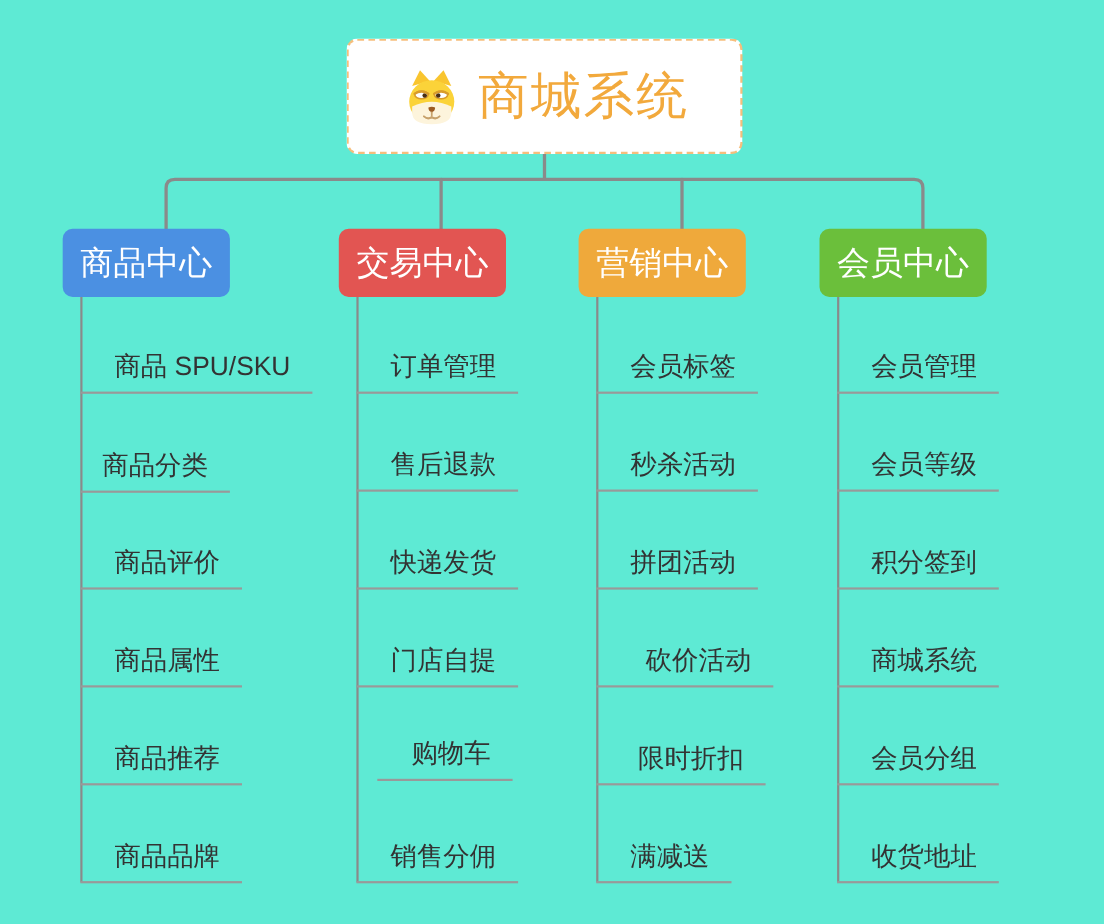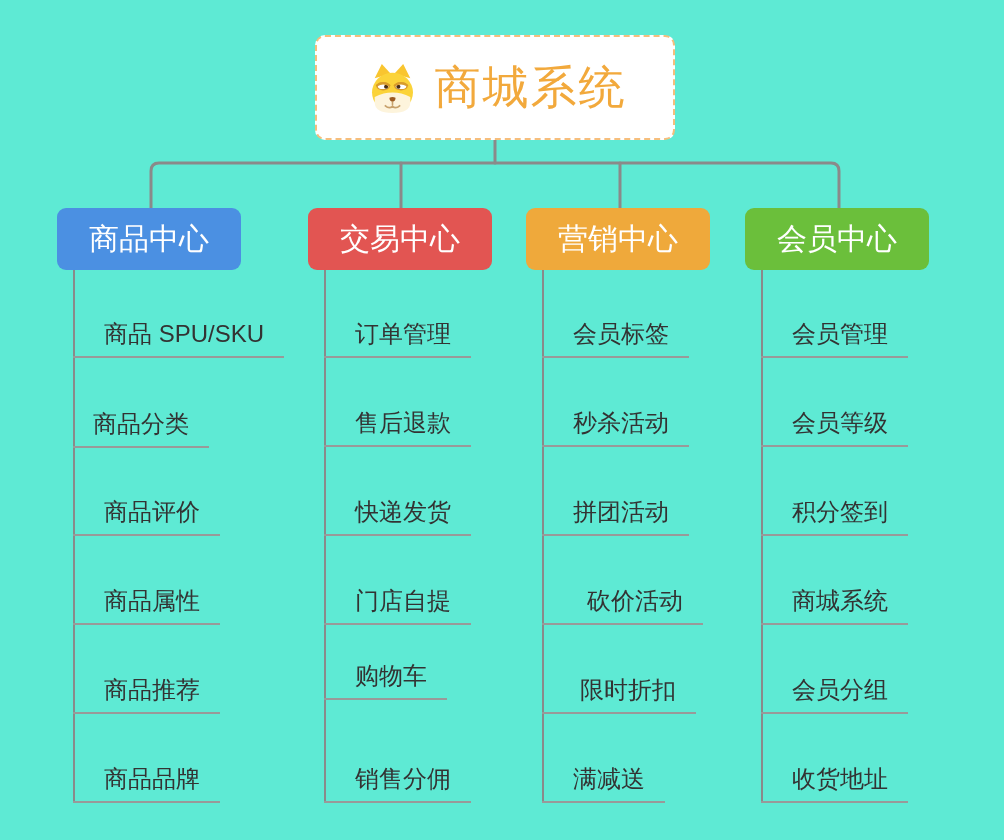--- a/index.html
+++ b/index.html
@@ -23,21 +23,21 @@
     display: flex; align-items: center; justify-content: center; gap: 14px;
   }
   .root-title {
     font-size: 46px; letter-spacing: 2px; color: #F2A93C; white-space: nowrap;
   }
   .doge { width: 57px; height: 54px; flex: 0 0 auto; }
 
   .branch { position: absolute; top: 208px; width: 260px; height: 624px; }
   .branch-header {
     position: absolute; left: 0; top: 0;
-    width: 184px; height: 62px; box-sizing: border-box;
+    width: 152px; height: 62px; box-sizing: border-box;
     border-radius: 9px;
     color: #FFFFFF; font-size: 30px; white-space: nowrap;
     display: flex; align-items: center; justify-content: center;
   }
   .spine {
     position: absolute; left: 16px; top: 62px;
     width: 2px; height: 532px; background: #8A8A8A;
   }
   .topic-item {
     position: absolute; left: 16px;
@@ -97,21 +97,21 @@
   </div>
 
   <div class="branch b2">
     <div class="branch-header" style="background: rgb(226, 85, 82);">交易中心</div>
     <div class="spine"></div>
     <div>
         <div class="topic-item" style="top: 110px;">订单管理</div>
         <div class="topic-item" style="top: 199px;">售后退款</div>
         <div class="topic-item" style="top: 288px;">快递发货</div>
         <div class="topic-item" style="top: 377px;">门店自提</div>
-        <div class="topic-item" style="top: 452px;">购物车</div>
+        <div class="topic-item" style="top: 462px; margin-left: 19px;">购物车</div>
         <div class="topic-item" style="top: 555px;">销售分佣</div>
       </div>
   </div>
 
   <div class="branch b3">
     <div class="branch-header" style="background: rgb(239, 169, 59);">营销中心</div>
     <div class="spine"></div>
     <div>
         <div class="topic-item" style="top: 110px;">会员标签</div>
         <div class="topic-item" style="top: 199px;">秒杀活动</div>

